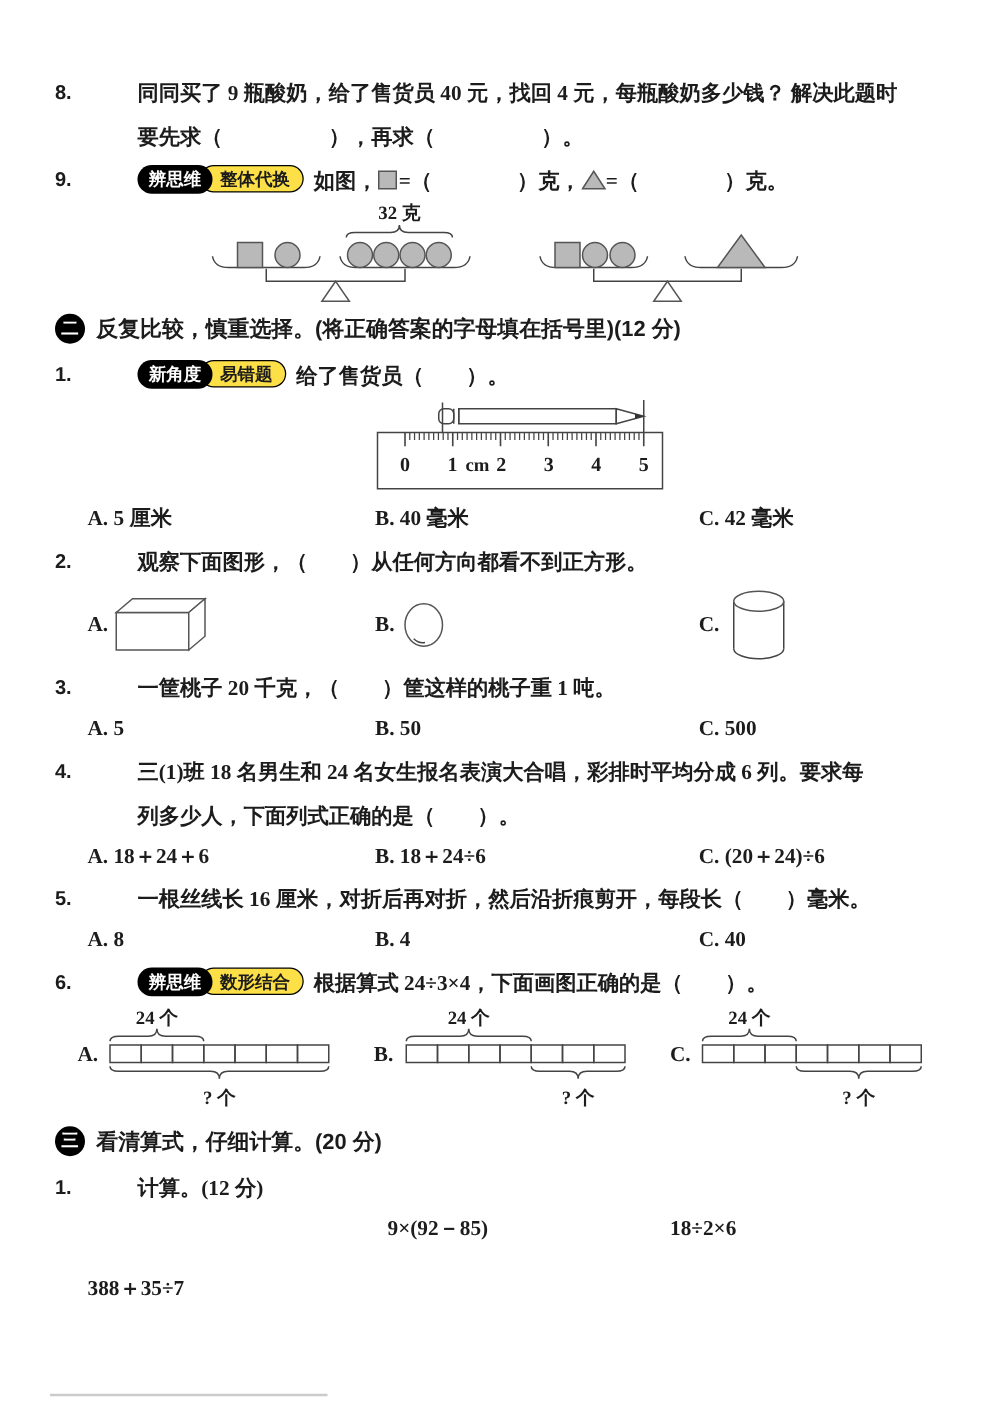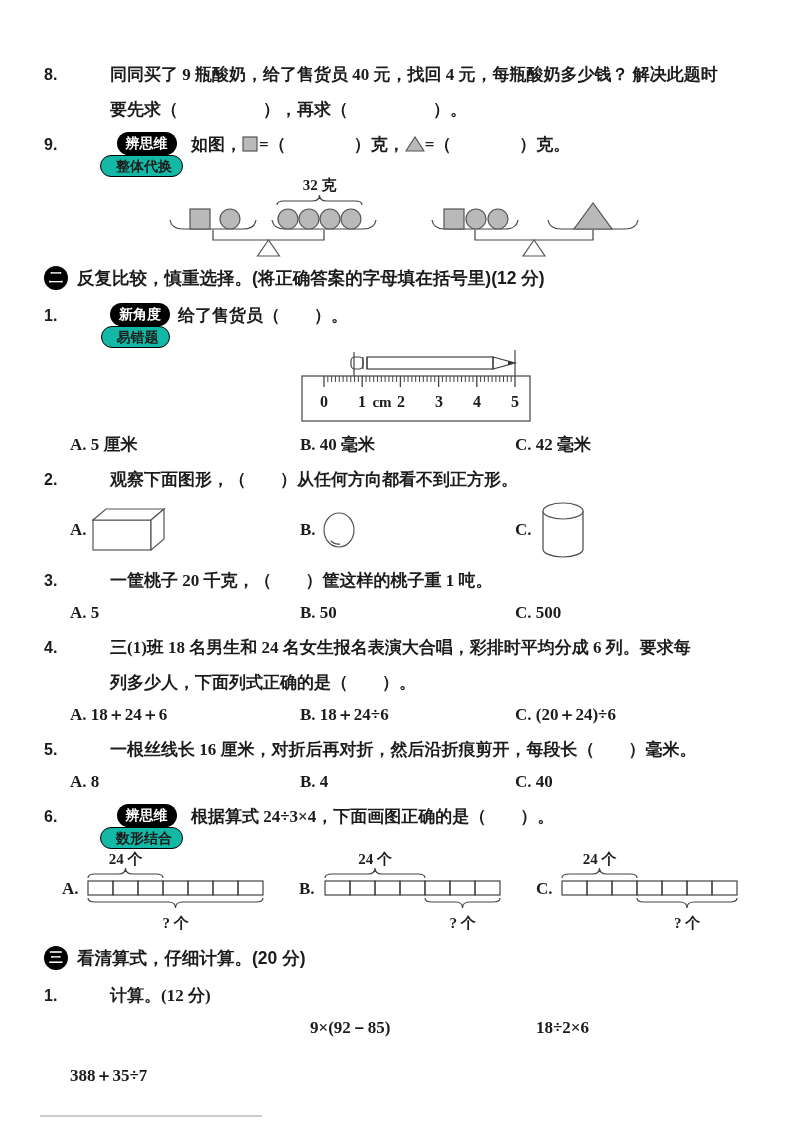--- a/index.html
+++ b/index.html
@@ -5,26 +5,26 @@
   html,body{margin:0;padding:0;background:#fff;}
   .page{position:relative;width:793px;height:1122px;background:#fff;box-sizing:border-box;
         padding:57px 36px 0 44px;font-family:"Liberation Serif",serif;color:#1c1c1c;
         font-size:17px;overflow:hidden;}
   .q{display:flex;line-height:35px;}
   .qn{flex:none;width:26px;font-family:"Liberation Sans",sans-serif;font-weight:bold;font-size:16px;}
   .qt{flex:1;font-weight:600;margin-left:40px;}
   .opts{display:flex;padding-left:26px;line-height:30px;font-weight:600;margin-bottom:2px;}
   .o1{width:230px;flex:none;}
   .o2{width:215px;flex:none;}
-  .o3{flex:1;}
-  .badge{display:inline-flex;align-items:center;margin-right:8px;
+  .o3{flex:1;margin-left:44px;}
+  .badge{display:inline-flex;align-items:flex-start;margin-right:8px;
          font-family:"Liberation Sans",sans-serif;font-weight:bold;font-size:14px;line-height:1;
-         vertical-align:2px;flex-direction:column;}
+         vertical-align:2px;}
   .badge .b1{position:relative;z-index:2;background:#000;color:#fff;padding:4px 9px 5px;border-radius:13px;}
-  .badge .b2{background:#14b8a6;border:1.5px solid #000;padding:2.5px 10px 3.5px 15px;border-radius:13px;margin-left:-10px;}
+  .badge .b2{background:#fde047;border:1.5px solid #000;padding:2.5px 10px 3.5px 15px;border-radius:13px;margin-left:-10px;}
   .sec{display:flex;align-items:center;gap:9px;height:28px;margin:7px 0 6px;
        font-family:"Liberation Sans",sans-serif;font-weight:bold;font-size:17.5px;}
   .sec .mark{flex:none;width:24px;height:24px;border-radius:50%;background:#000;color:#fff;
              display:flex;align-items:center;justify-content:center;font-size:14px;}
   .fig-scales{position:relative;height:80px;margin:0 0 2px;}
   .fig-scales svg{position:absolute;top:0;}
   .fig-ruler{height:80px;margin:0 0 2px 250px;}
   .shapes{height:62px;align-items:center;margin:2px 0;}
   .shape-item{display:inline-flex;align-items:center;gap:3px;}
   .tapes{display:flex;padding-left:18px;height:88px;margin:0 0 2px;}

